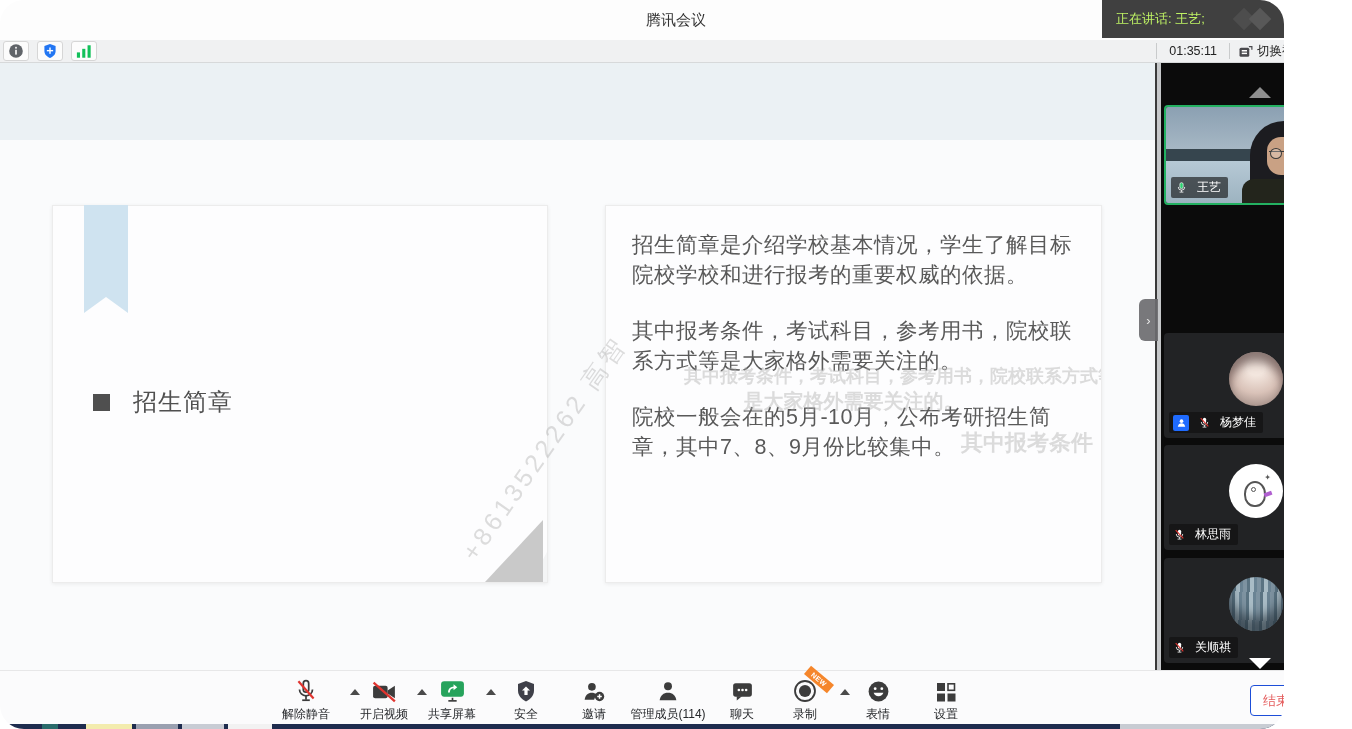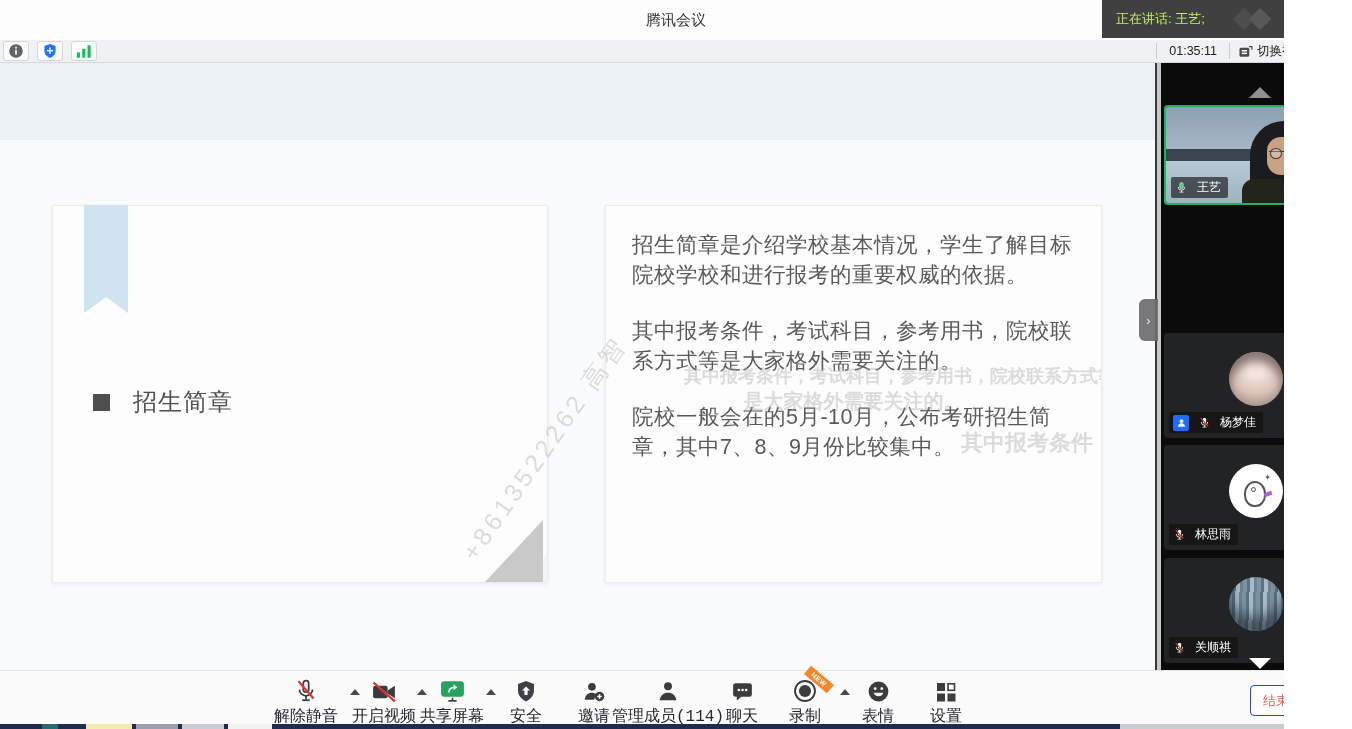--- a/index.html
+++ b/index.html
@@ -1,17 +1,17 @@
 <!DOCTYPE html>
 <html><head>
 <meta charset="utf-8">
 <style>
   * { margin:0; padding:0; box-sizing:border-box; }
   html,body { width:1352px; height:729px; overflow:hidden; font-family:"Liberation Sans","DejaVu Sans",sans-serif; }
-  .stage { position:relative; width:1284px; height:729px; background:#fff; overflow:hidden; }
+  .stage { position:relative; width:1284px; height:729px; background:#fff; overflow:hidden;border-radius:24px; }
 
   
   .titlebar { position:absolute; left:0; top:0; width:1352px; height:40px; background:#fdfdfd; }
   .titlebar .title { position:absolute; left:0; right:0; top:0; height:40px; line-height:40px; text-align:center; font-size:15px; color:#333; }
   .close-btn { position:absolute; right:6px; top:9px; width:22px; height:22px; line-height:22px; text-align:center; font-size:14px; color:#555; cursor:default; }
   .toast { position:absolute; left:1102px; top:0; width:220px; height:38px; background:rgba(56,56,56,0.96); color:#bef264; font-size:13px; line-height:38px; padding-left:14px; z-index:30; }
   .toast svg { position:absolute; right:38px; top:3px; }
 
   
   .statusbar { position:absolute; left:0; top:40px; width:1352px; height:23px; background:#f0f1f2; border-bottom:1px solid #d7d9da; }
@@ -82,21 +82,21 @@
   .doodle-body { position:absolute; left:15px; top:17px; width:22px; height:26px; border:2px solid #555; border-radius:50% 50% 46% 46%; background:#fff; }
   .doodle-eye { position:absolute; left:22px; top:23px; width:5px; height:5px; border:1.5px solid #555; border-radius:50%; }
   .doodle-star { position:absolute; right:12px; top:9px; color:#555; font-size:8px; }
   .doodle-wing { position:absolute; right:11px; top:28px; width:8px; height:4px; background:#b05fd0; transform:rotate(-20deg); }
   .av-trees { background:repeating-linear-gradient(92deg,#7e93a1 0 4px,#5a7382 4px 7px,#a9bcc6 7px 11px,#6b8494 11px 14px); box-shadow:inset 0 -14px 12px rgba(30,40,48,0.6); }
 
   
   .toolbar { position:absolute; left:0; top:670px; width:1352px; height:54px; background:#fbfbfc; border-top:1px solid #e7e7e8; }
   .tb-item { position:absolute; top:7px; transform:translateX(-50%); display:flex; flex-direction:column; align-items:center; gap:2px; width:110px; }
   .tb-icon { height:26px; display:flex; align-items:flex-end; justify-content:center; position:relative; }
-  .tb-label { font-size:16px; color:#26282b; white-space:nowrap;font-family:Liberation Mono, monospace; }
+  .tb-label { font-size:12px; color:#26282b; white-space:nowrap; }
   .tb-caret { position:absolute; top:18px; width:0; height:0; border-left:5px solid transparent; border-right:5px solid transparent; border-bottom:6px solid #4a4a4a; }
   .new-ribbon { position:absolute; right:-16px; top:-4px; width:30px; height:11px; background:#f5862b; transform:rotate(40deg); color:#fff; font-size:7px; font-weight:bold; text-align:center; line-height:11px; letter-spacing:0.5px; }
   .end-btn { position:absolute; right:24px; top:14px; width:78px; height:31px; background:#fff; border:1px solid #1d4ed8; border-radius:4px; color:#e45c5c; font-size:13px; display:flex; align-items:center; justify-content:center; }
 
   
   .taskbar { position:absolute; left:0; top:724px; width:1352px; height:5px; background:#1e2c4e; }
   .tk-seg { position:absolute; top:0; height:5px; }
   .green-sliver { position:absolute; left:1348px; top:675px; width:4px; height:30px; background:#2fae57; }
 </style>
 </head>

